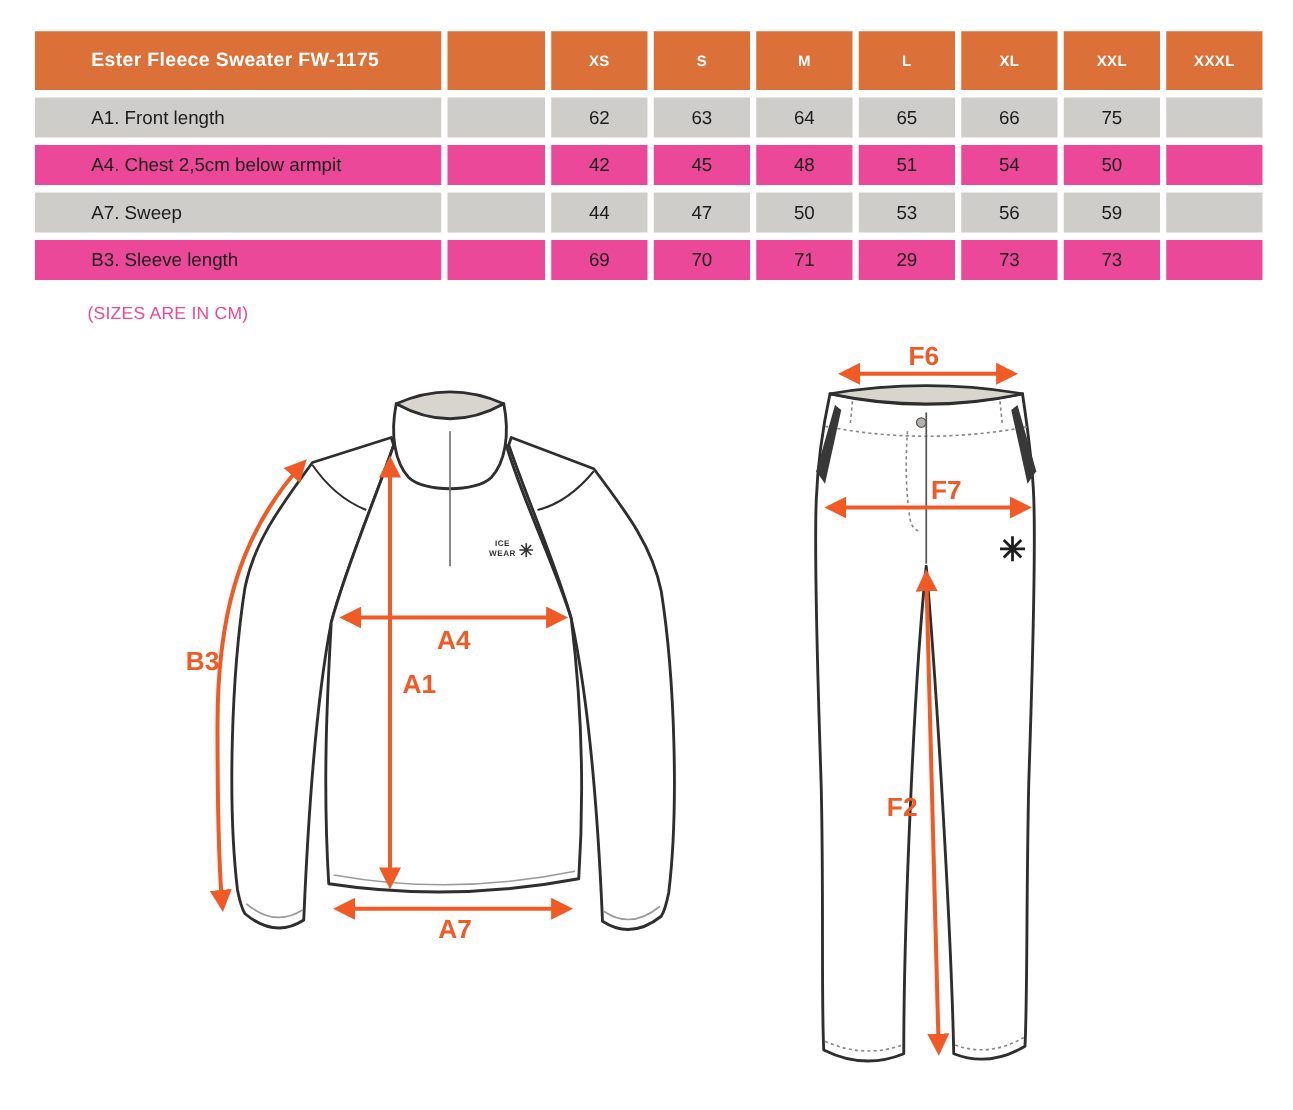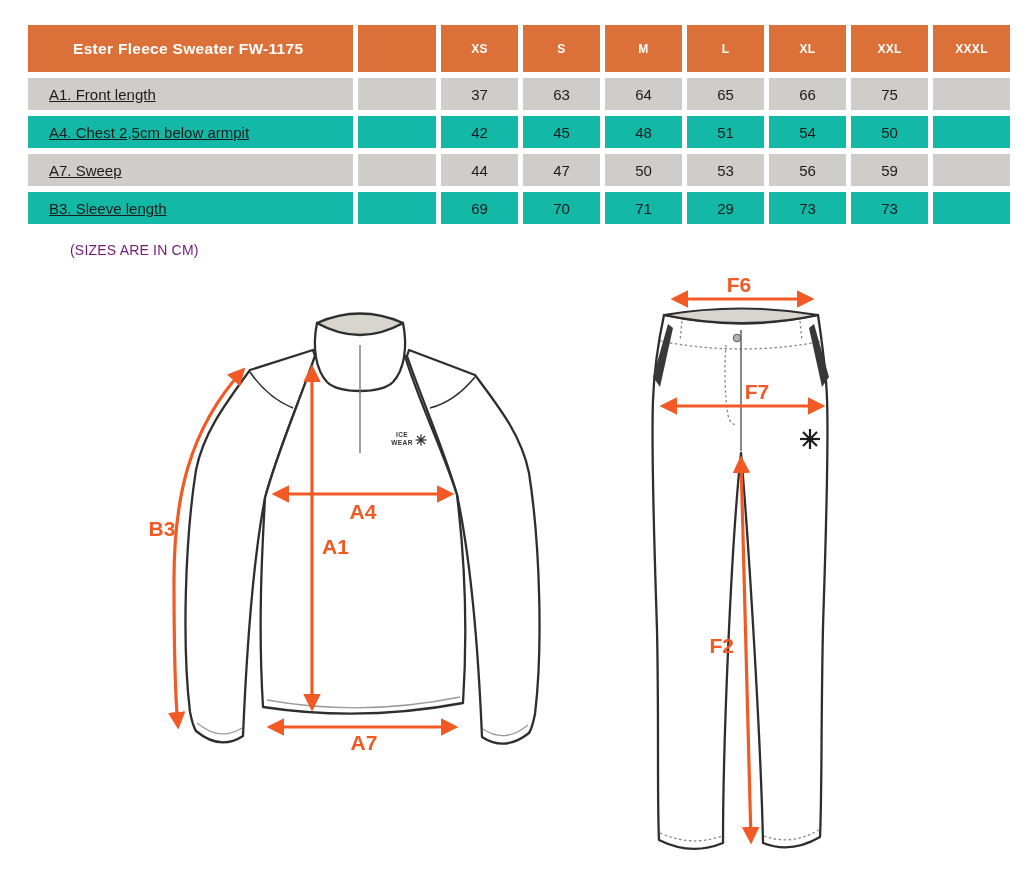--- a/index.html
+++ b/index.html
@@ -11,26 +11,26 @@
     position:absolute;left:28px;top:25px;
     display:grid;
     grid-template-columns:325px 78px repeat(7,77px);
     grid-template-rows:47px repeat(4,32px);
     column-gap:5px;row-gap:6px;
   }
   .cell{display:flex;align-items:center;justify-content:center;
         font-size:15px;color:#1c1c1c;}
   .th{background:#db7138;color:#ffffff;font-weight:bold;font-size:12px;letter-spacing:.3px;}
   .th.title-cell{justify-content:flex-start;padding-left:45px;font-size:15.5px;box-sizing:border-box;}
-  .label-cell{justify-content:flex-start;padding-left:21px;box-sizing:border-box;text-decoration:underline;}
+  .label-cell{justify-content:flex-start;padding-left:45px;box-sizing:border-box;}
   .row-dark{background:#cfcdca;}
-  .row-light{background:#14b8a6;}
+  .row-light{background:#ec4899;}
 
   
-  .units-note{position:absolute;left:70px;top:242px;font-size:14px;color:#701a75;
+  .units-note{position:absolute;left:70px;top:242px;font-size:14px;color:#ec4899;
               letter-spacing:.2px;text-align:right;}
 
   
   .sweater-svg{position:absolute;left:130px;top:290px;}
   .pants-svg{position:absolute;left:630px;top:275px;}
   svg text.meas{font-family:"Liberation Sans",sans-serif;font-weight:bold;
                 font-size:21px;fill:#f15a24;}
   svg text.logo-txt{font-family:"Liberation Sans",sans-serif;font-weight:bold;
                     font-size:6.5px;fill:#333;letter-spacing:.4px;}
 </style>
@@ -46,21 +46,21 @@
     <div class="cell th">XS</div>
     <div class="cell th">S</div>
     <div class="cell th">M</div>
     <div class="cell th">L</div>
     <div class="cell th">XL</div>
     <div class="cell th">XXL</div>
     <div class="cell th">XXXL</div>
 
     <div class="cell row-dark label-cell">A1. Front length</div>
     <div class="cell row-dark"></div>
-    <div class="cell row-dark">37</div>
+    <div class="cell row-dark">62</div>
     <div class="cell row-dark">63</div>
     <div class="cell row-dark">64</div>
     <div class="cell row-dark">65</div>
     <div class="cell row-dark">66</div>
     <div class="cell row-dark">75</div>
     <div class="cell row-dark"></div>
 
     <div class="cell row-light label-cell">A4. Chest 2,5cm below armpit</div>
     <div class="cell row-light"></div>
     <div class="cell row-light">42</div>

